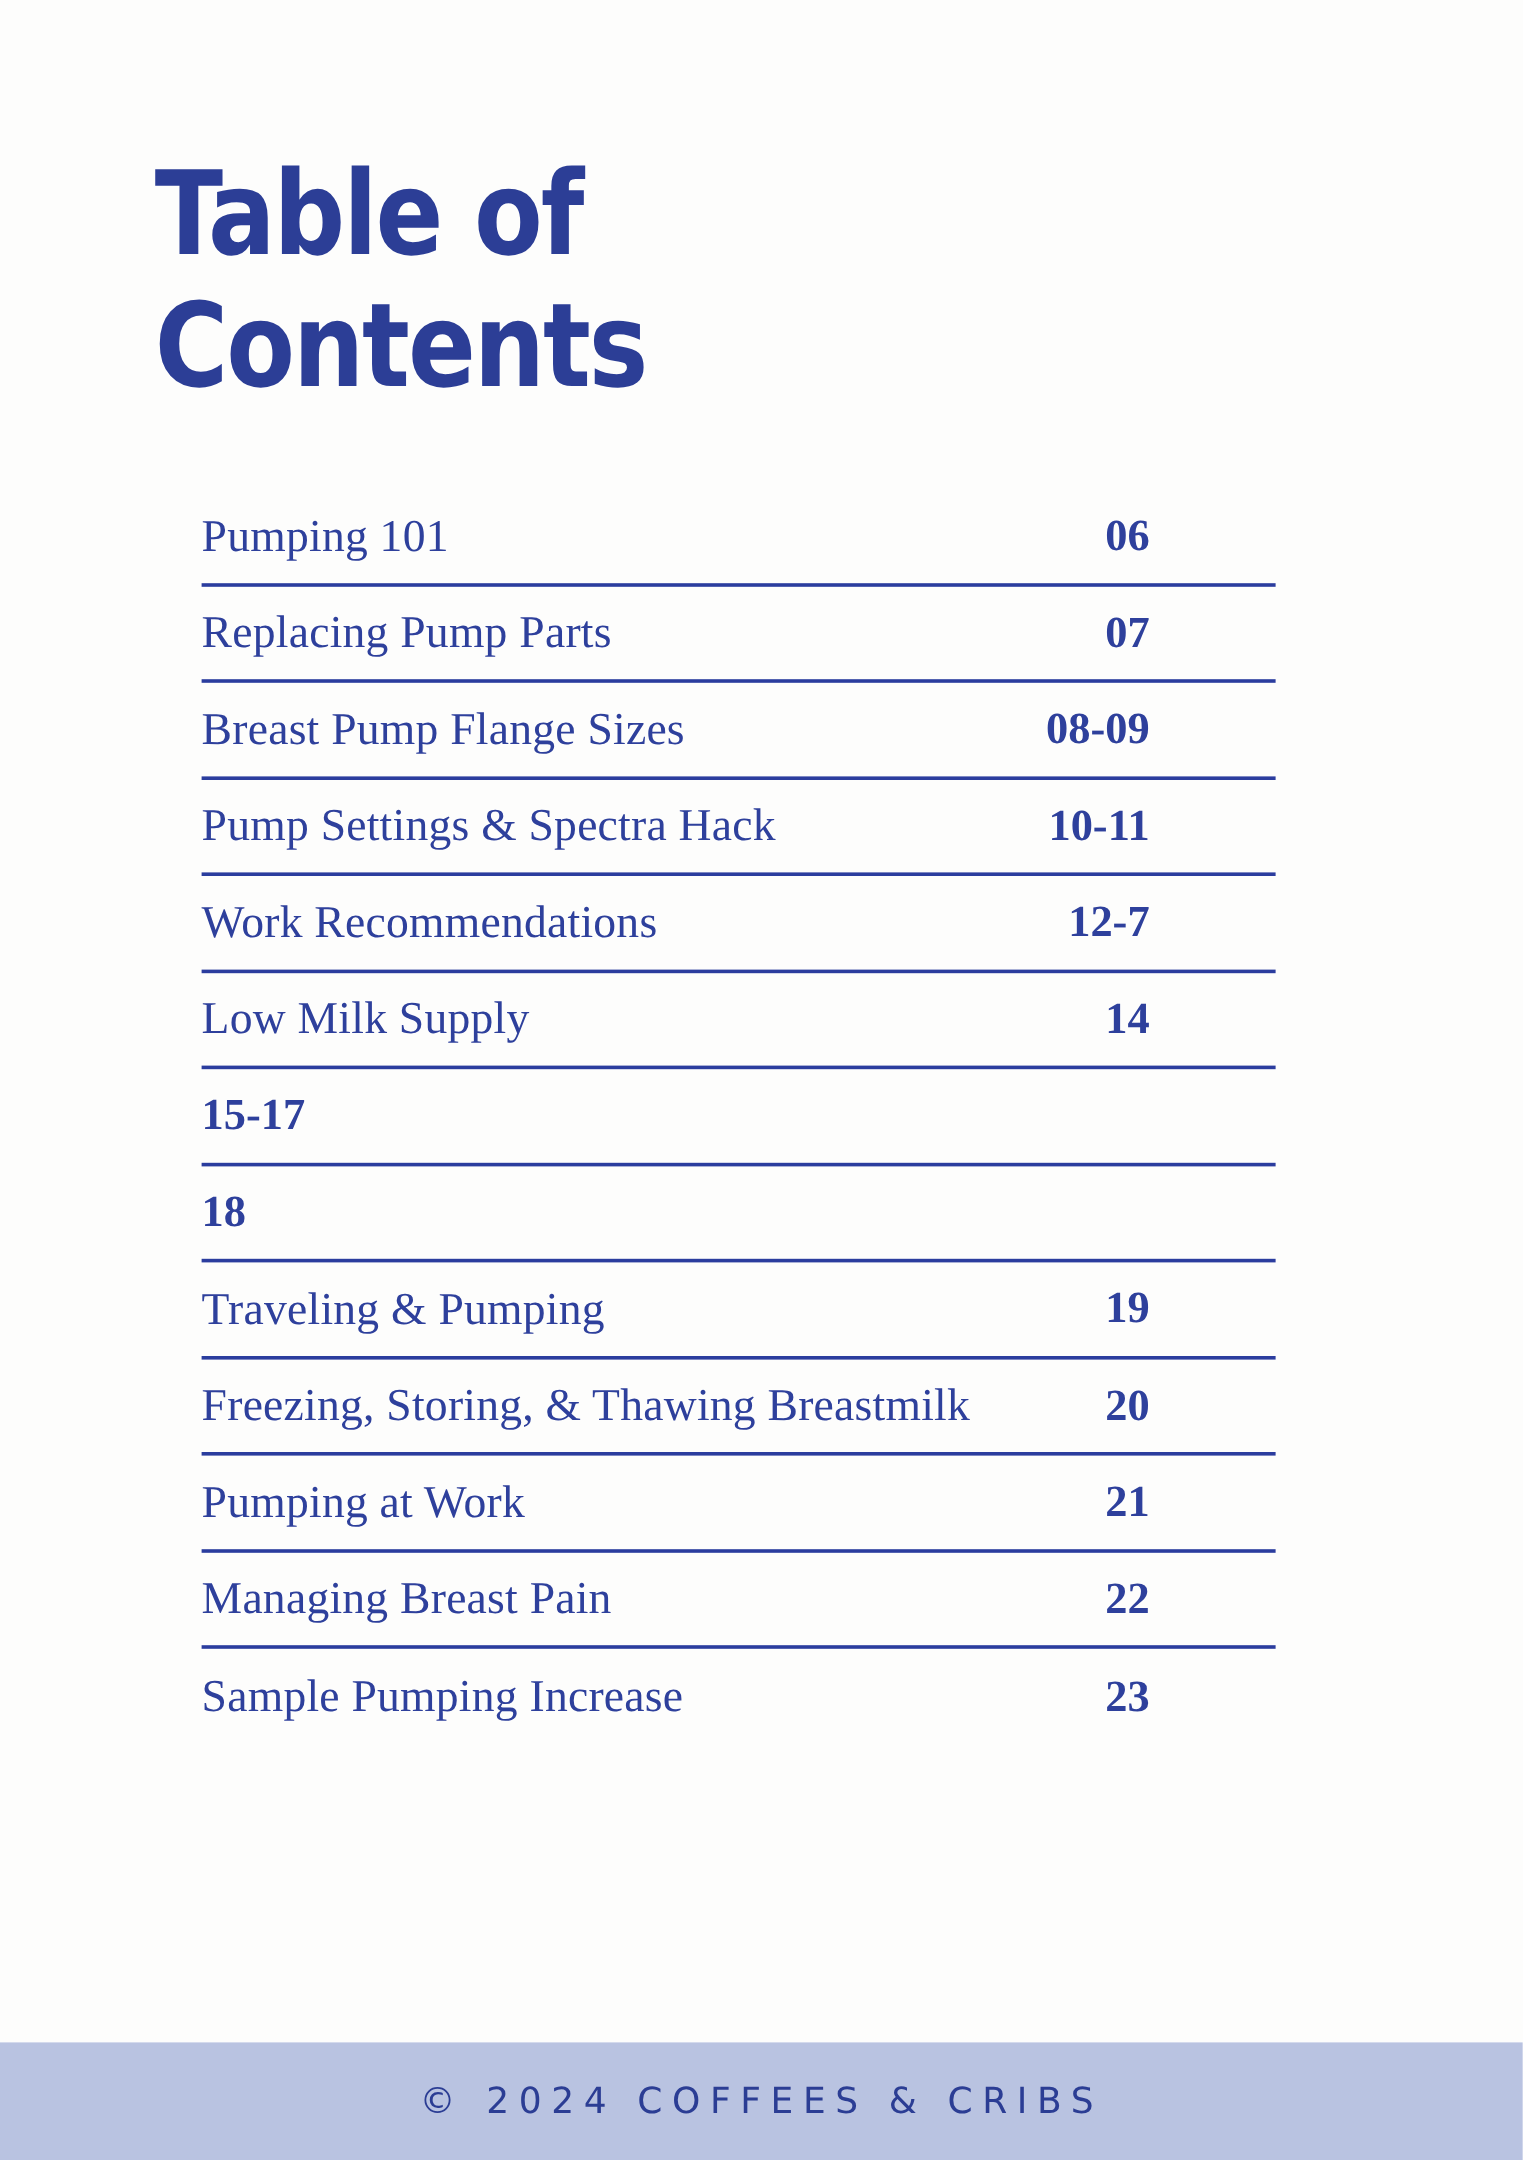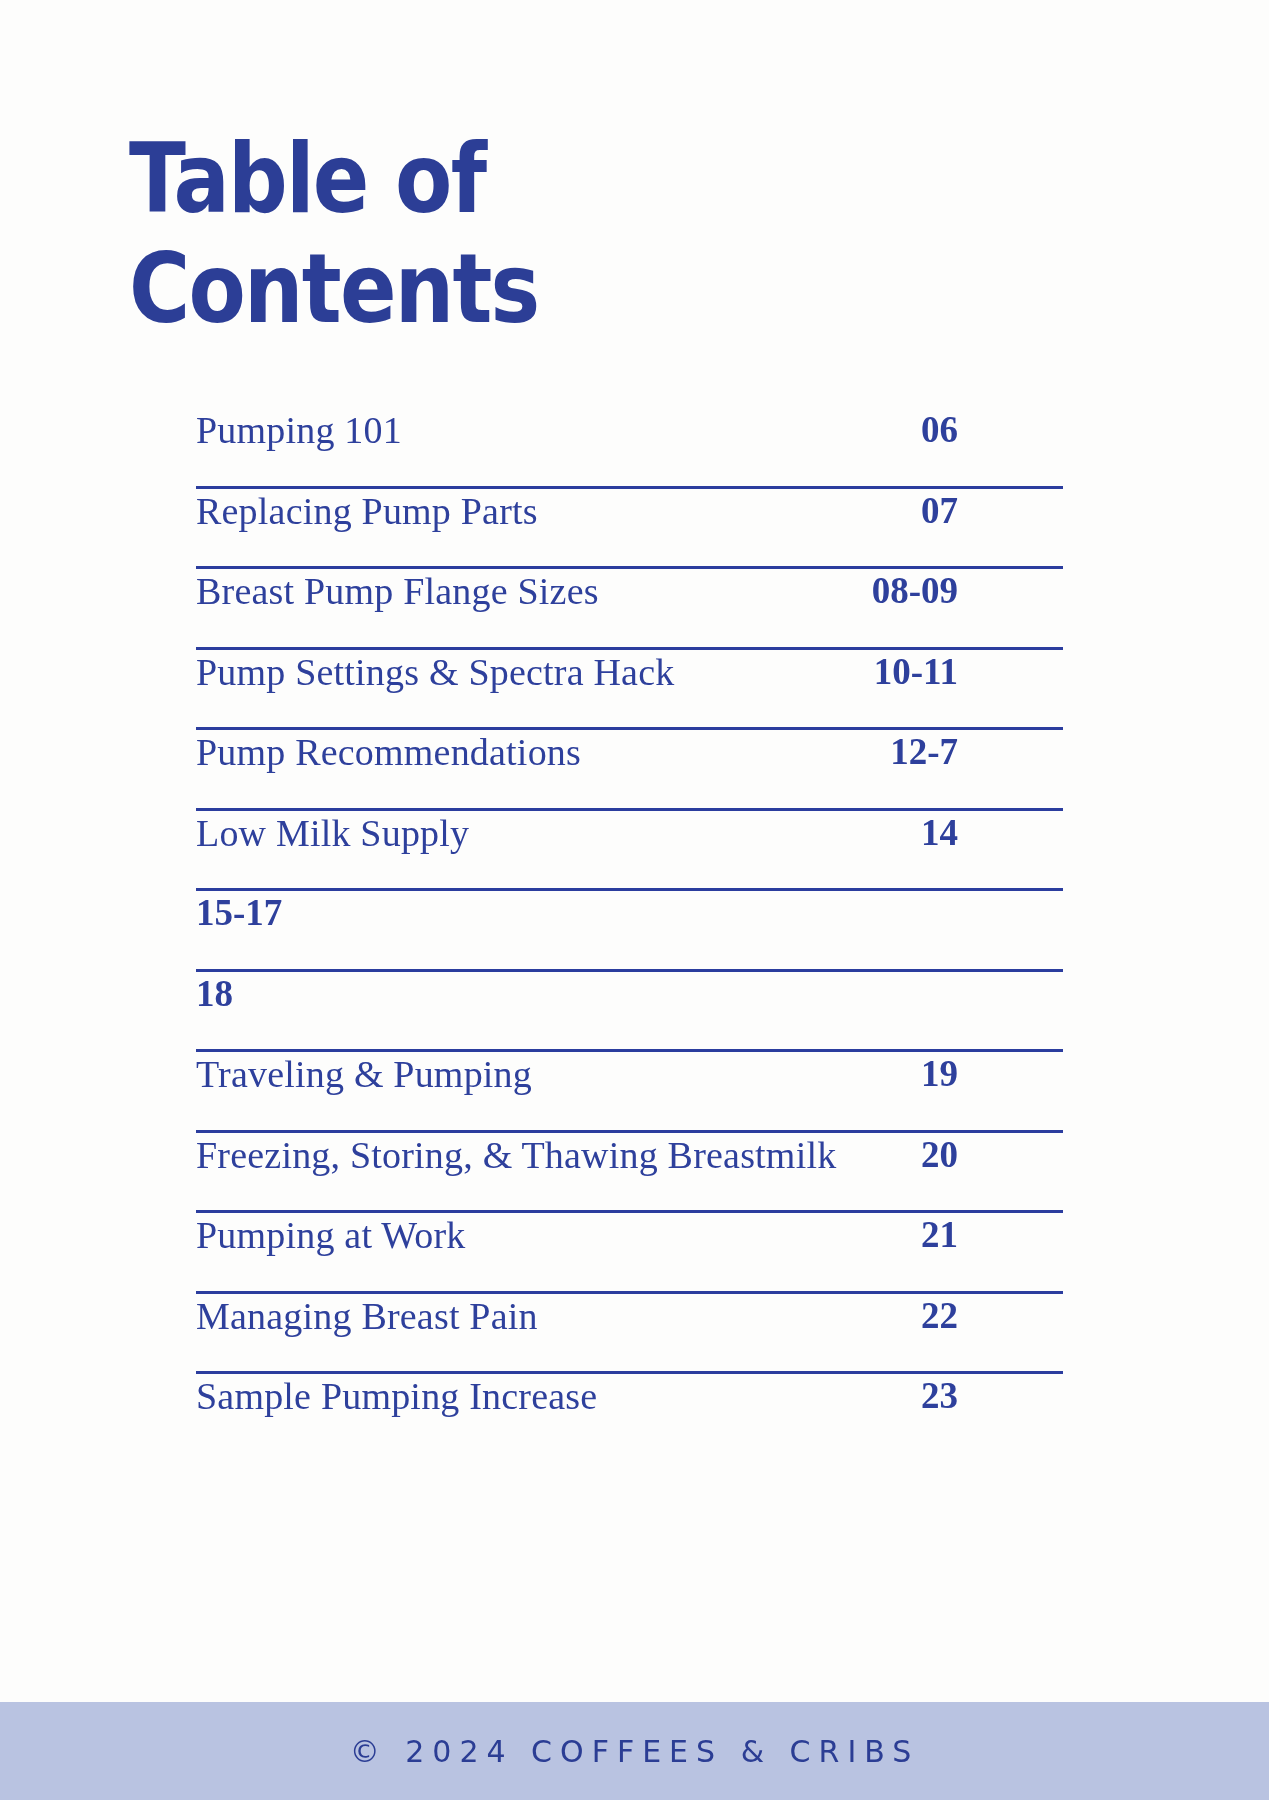--- a/index.html
+++ b/index.html
@@ -35,25 +35,24 @@
   .toc {
     position: absolute;
     left: 168px;
     top: 408px;
     width: 895px;
   }
   .toc-row {
     box-sizing: border-box;
     height: 80.5px;
     display: flex;
-    align-items: flex-start;
+    align-items: center;
     justify-content: space-between;
     border-bottom: 3px solid #2b3d9e;
     padding-right: 105px;
-    margin-left: 28px;
   }
   .toc-row:last-child {
     border-bottom: none;
   }
   .toc-label {
     font-size: 38px;
     color: #2e409c;
     letter-spacing: 0.2px;
     white-space: nowrap;
   }
@@ -108,21 +107,21 @@
       <span class="toc-label">Breast Pump Flange Sizes</span>
       <span class="toc-page">08-09</span>
     </div>
 
     <div class="toc-row">
       <span class="toc-label">Pump Settings &amp; Spectra Hack</span>
       <span class="toc-page">10-11</span>
     </div>
 
     <div class="toc-row">
-      <span class="toc-label">Pump Recommendations</span>
+      <span class="toc-label">Work Recommendations</span>
       <span class="toc-page">12-7</span>
     </div>
 
     <div class="toc-row">
       <span class="toc-label">Low Milk Supply</span>
       <span class="toc-page">14</span>
     </div>
 
     <div class="toc-row">
       <span class="toc-page">15-17</span>

